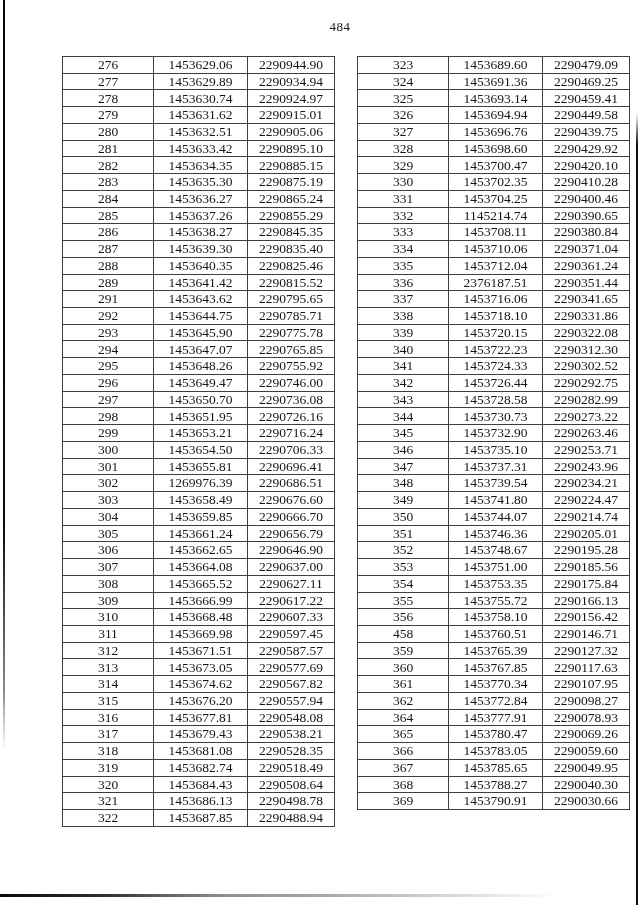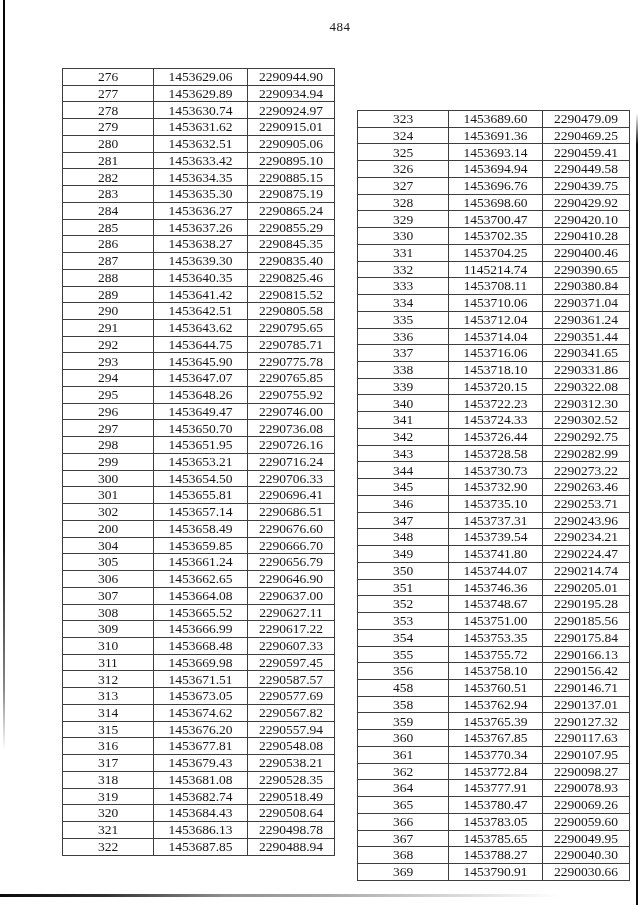--- a/index.html
+++ b/index.html
@@ -23,28 +23,28 @@
     top: 19px;
     left: 40px;
     right: 0;
     text-align: center;
     font-size: 13px;
     letter-spacing: 0.5px;
     color: #1a1a1a;
   }
   table.coord-table {
     position: absolute;
-    top: 68px;
+    top: 56px;
     border-collapse: collapse;
     table-layout: fixed;
     font-size: 13.5px;
     background: #fff;
   }
   table.coord-table.left  { left: 62px;  width: 269px; }
-  table.coord-table.right { left: 357px; width: 268px; margin-top: 42px; }
+  table.coord-table.right { left: 357px; width: 268px; }
   table.coord-table td {
     border: 1px solid #3e3e3e;
     height: 15.74px;
     padding: 0;
     text-align: center;
     vertical-align: middle;
     line-height: 15.5px;
     white-space: nowrap;
     overflow: hidden;
     color: #161616;
@@ -144,25 +144,20 @@
           <td>288</td>
           <td>1453640.35</td>
           <td>2290825.46</td>
         </tr>
         <tr>
           <td>289</td>
           <td>1453641.42</td>
           <td>2290815.52</td>
         </tr>
         <tr>
-          <td>290</td>
-          <td>1453642.51</td>
-          <td>2290805.58</td>
-        </tr>
-        <tr>
           <td>291</td>
           <td>1453643.62</td>
           <td>2290795.65</td>
         </tr>
         <tr>
           <td>292</td>
           <td>1453644.75</td>
           <td>2290785.71</td>
         </tr>
         <tr>
@@ -205,25 +200,25 @@
           <td>1453654.50</td>
           <td>2290706.33</td>
         </tr>
         <tr>
           <td>301</td>
           <td>1453655.81</td>
           <td>2290696.41</td>
         </tr>
         <tr>
           <td>302</td>
-          <td>1453657.14</td>
+          <td>1269976.39</td>
           <td>2290686.51</td>
         </tr>
         <tr>
-          <td>200</td>
+          <td>303</td>
           <td>1453658.49</td>
           <td>2290676.60</td>
         </tr>
         <tr>
           <td>304</td>
           <td>1453659.85</td>
           <td>2290666.70</td>
         </tr>
         <tr>
           <td>305</td>
@@ -380,21 +375,21 @@
           <td>1453710.06</td>
           <td>2290371.04</td>
         </tr>
         <tr>
           <td>335</td>
           <td>1453712.04</td>
           <td>2290361.24</td>
         </tr>
         <tr>
           <td>336</td>
-          <td>1453714.04</td>
+          <td>2376187.51</td>
           <td>2290351.44</td>
         </tr>
         <tr>
           <td>337</td>
           <td>1453716.06</td>
           <td>2290341.65</td>
         </tr>
         <tr>
           <td>338</td>
           <td>1453718.10</td>
@@ -487,25 +482,20 @@
         </tr>
         <tr>
           <td>356</td>
           <td>1453758.10</td>
           <td>2290156.42</td>
         </tr>
         <tr>
           <td>458</td>
           <td>1453760.51</td>
           <td>2290146.71</td>
-        </tr>
-        <tr>
-          <td>358</td>
-          <td>1453762.94</td>
-          <td>2290137.01</td>
         </tr>
         <tr>
           <td>359</td>
           <td>1453765.39</td>
           <td>2290127.32</td>
         </tr>
         <tr>
           <td>360</td>
           <td>1453767.85</td>
           <td>2290117.63</td>

